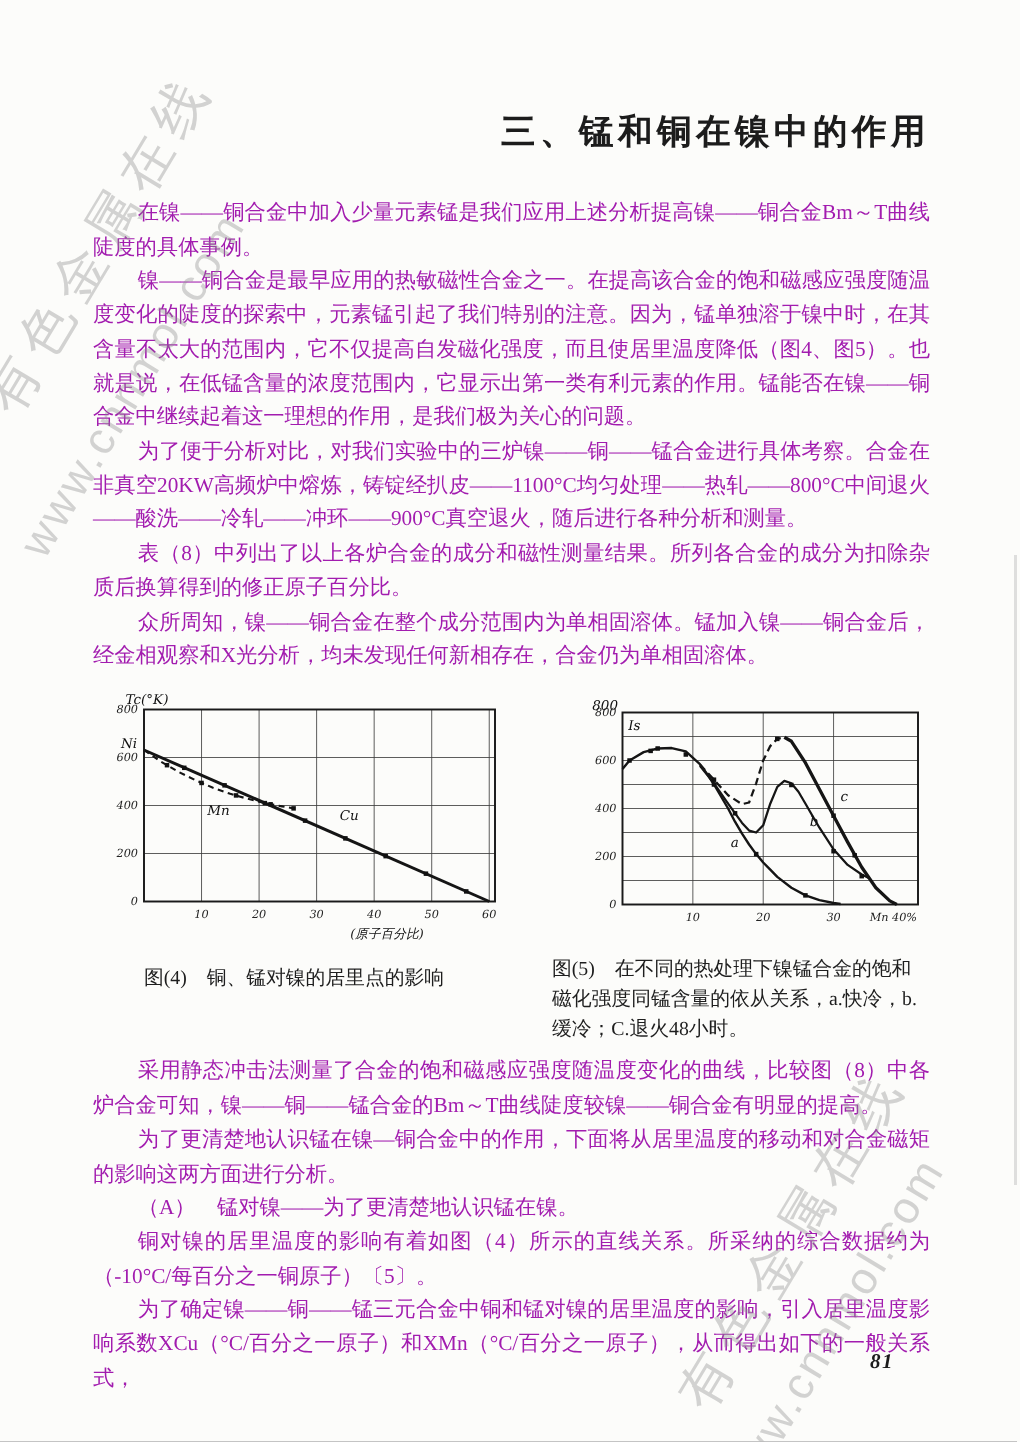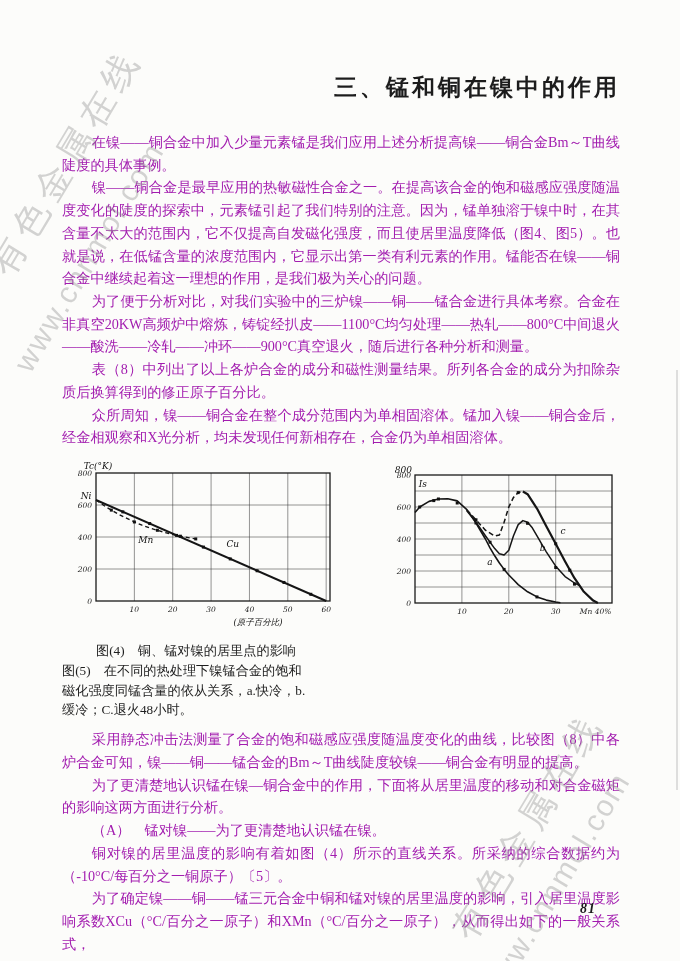--- a/index.html
+++ b/index.html
@@ -6,21 +6,21 @@
   .page{
     position:relative;width:680px;height:961px;margin:0 auto;
     background:#fcfcfa;overflow:hidden;
     font-family:"Liberation Serif","DejaVu Serif",serif;color:#1c1c1c;
   }
   .content{position:absolute;left:62px;top:72px;width:558px;}
   .doc-title{font-size:23px;font-weight:700;text-align:right;letter-spacing:3px;margin:0 0 28px 0;}
   .para{margin:0;font-size:14.2px;line-height:1.6;text-align:justify;text-indent:2.1em;color:#a21caf;}
   .figures{display:flex;justify-content:space-between;align-items:flex-end;margin:10px 0 2px 0;}
   .chart-mount{flex:0 0 auto;}
-  .captions{display:flex;justify-content:space-between;margin:4px 0 8px 0;flex-direction:column;}
+  .captions{display:flex;justify-content:space-between;margin:4px 0 8px 0;}
   .cap{font-size:13.2px;line-height:1.5;color:#1e1e1e;}
   .cap-left{width:258px;margin-left:34px;margin-top:6px;}
   .cap-right{width:252px;}
   .pagenum{position:absolute;right:84px;bottom:44px;font-size:14px;font-weight:700;font-style:italic;letter-spacing:1px;}
   .wm{position:absolute;white-space:nowrap;color:rgba(142,142,142,0.38);
       transform:rotate(-59deg);transform-origin:0 50%;pointer-events:none;z-index:3;}
   .wm-cn{font-size:36px;letter-spacing:7px;}
   .wm-url{font-size:30px;letter-spacing:2px;font-family:"Liberation Sans","DejaVu Sans",sans-serif;}
   #wm1cn{left:0px;top:248px;}
   #wm1url{left:22px;top:352px;}

